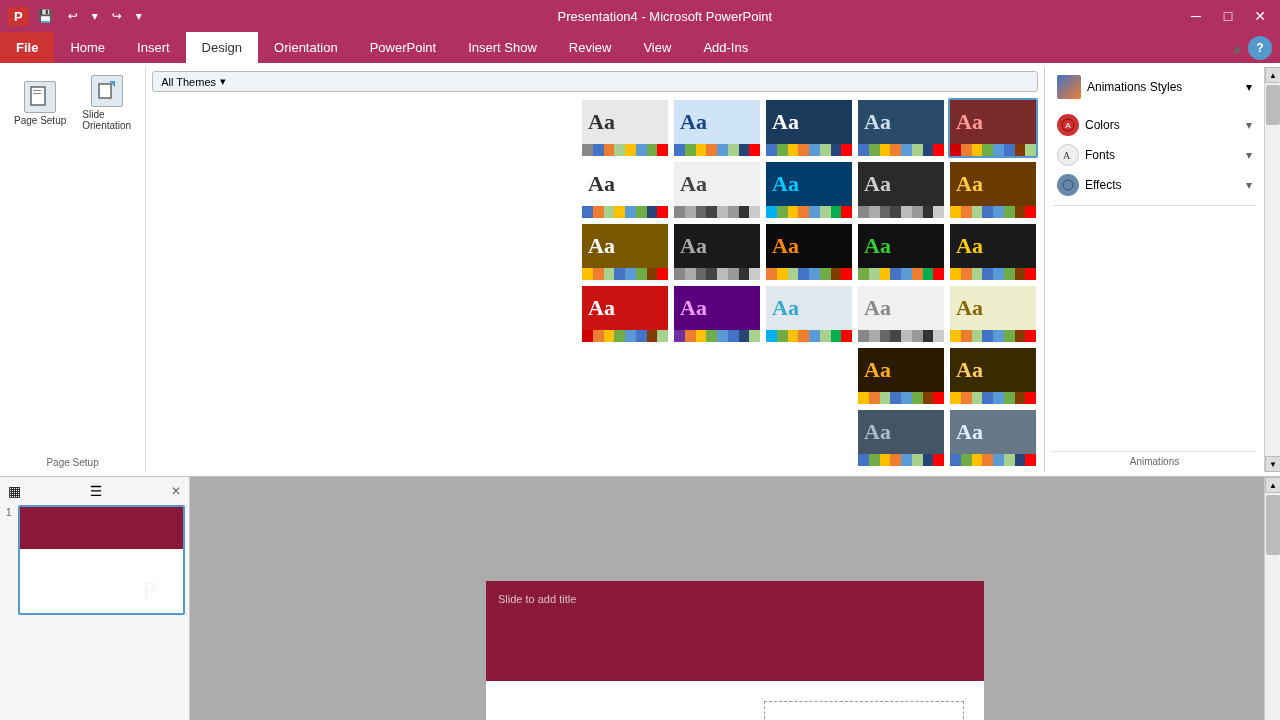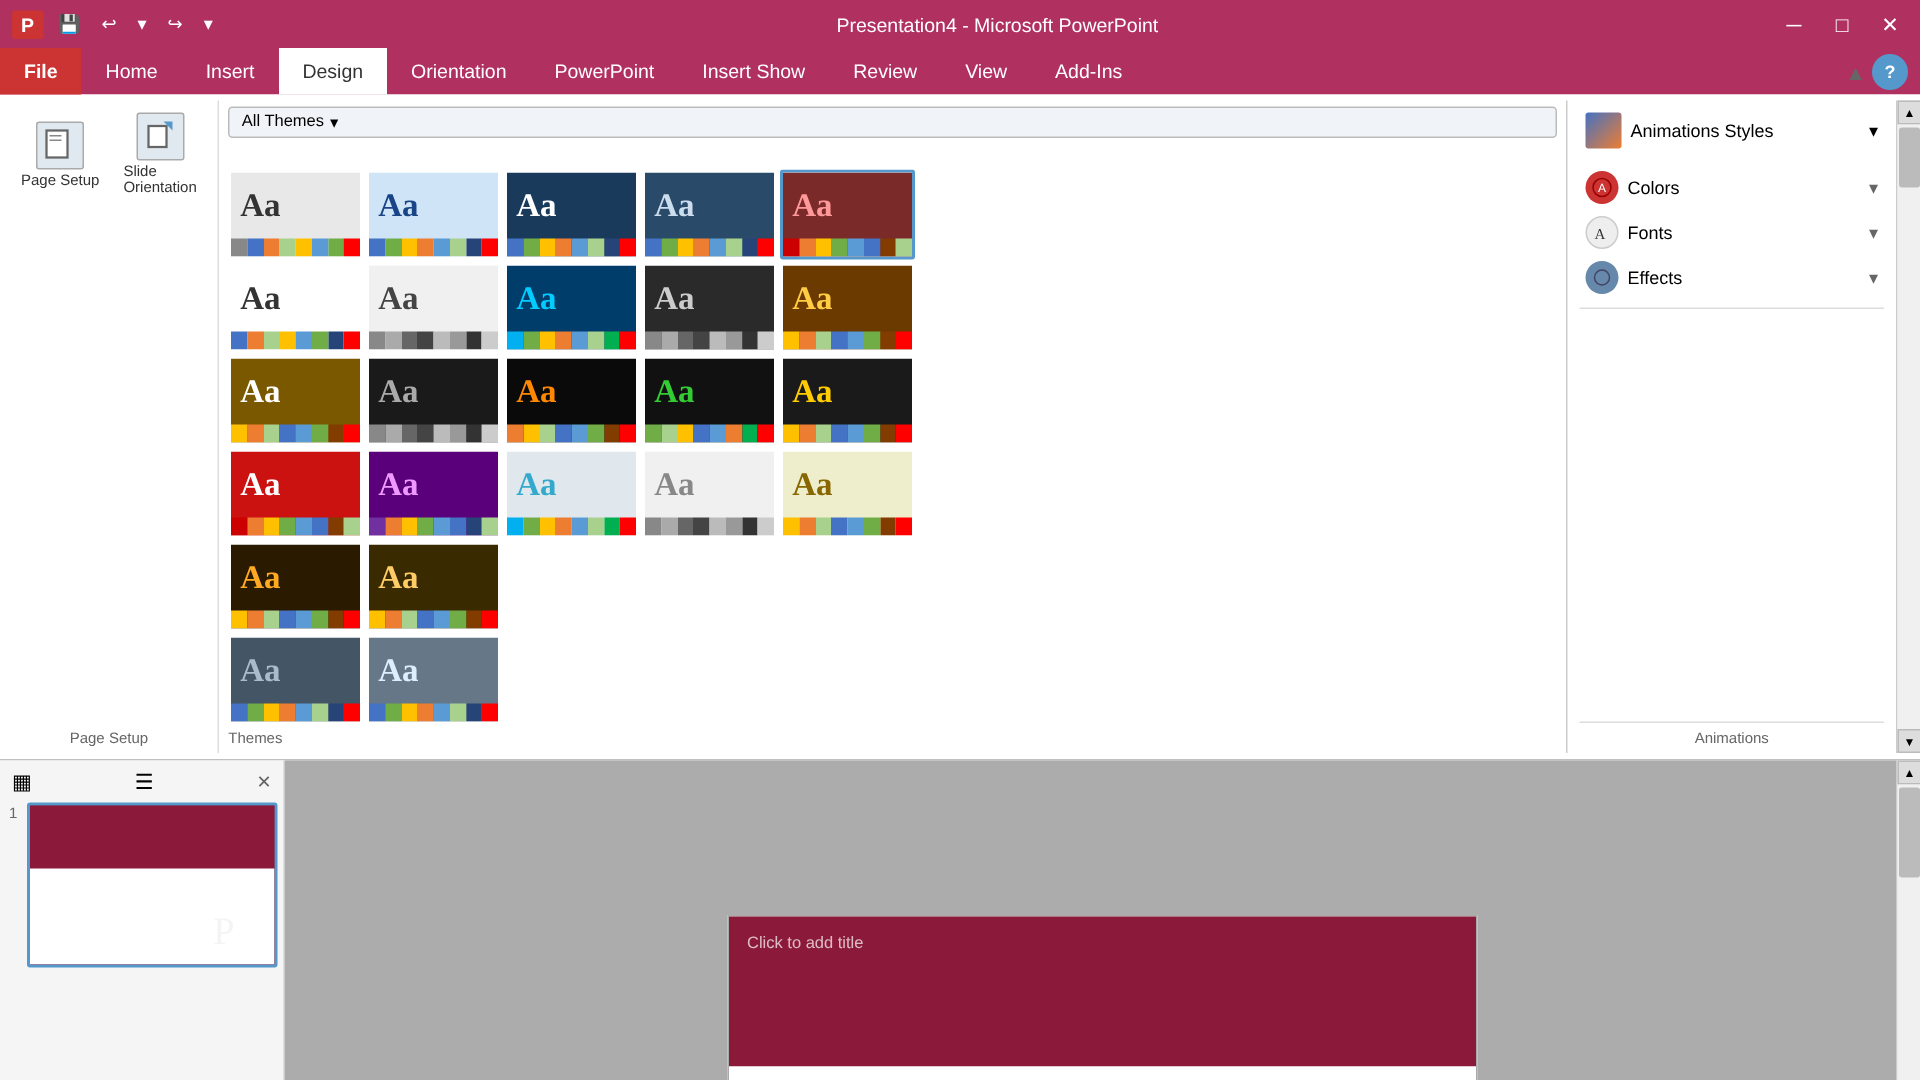--- a/index.html
+++ b/index.html
@@ -81,22 +81,23 @@
       justify-content: center;
     }
     .themes-label-btn {
       background: #f0f4f8;
       border: 1px solid #bbb;
       border-radius: 3px;
       padding: 3px 8px;
       cursor: pointer;
       font-size: 11px;
       display: flex;
+      align-items: center;
       gap: 4px;
-      margin-bottom: 17px;
+      margin-bottom: 2px;
     }
 
     .theme-item {
       width: 90px;
       height: 60px;
       border: 2px solid transparent;
       cursor: pointer;
       position: relative;
       overflow: hidden;
       border-radius: 2px;
@@ -261,20 +262,21 @@
 
     .themes-rows {
       display: flex;
       flex-direction: column;
       gap: 2px;
       overflow: hidden;
     }
     .themes-row {
       display: flex;
       gap: 2px;
+      justify-content: flex-end;
     }
 
     .help-btn {
       width: 24px;
       height: 24px;
       background: #5599cc;
       color: white;
       border-radius: 50%;
       display: flex;
       align-items: center;
@@ -737,21 +739,20 @@
                   <div class="color-swatch" style="background:#5b9bd5"></div>
                   <div class="color-swatch" style="background:#a9d18e"></div>
                   <div class="color-swatch" style="background:#264478"></div>
                   <div class="color-swatch" style="background:#ff0000"></div>
               </div>
             </div>
           </div>
         </div>
       </div>
 
-      <div class="ribbon-group-label">Themes</div>
     </div>
 
     <div class="right-panel">
 
       <div class="bg-styles-btn">
         <div style="width:24px;height:24px;background:linear-gradient(135deg,#4472c4,#ed7d31);border-radius:2px;"></div>
         <span>Animations Styles</span>
         <span style="margin-left:auto;">▾</span>
       </div>
 
@@ -825,21 +826,21 @@
               </svg>
           </div>
         </div>
       </div>
     </div>
   </div>
 
   <div class="canvas-area">
     <div class="slide-canvas">
       <div class="slide-canvas-top">
-        <div style="padding:12px;color:white;font-size:11px;opacity:0.7;">Click to add title</div>
+        <div style="padding:12px;color:white;font-size:11px;opacity:0.7;">Slide to add title</div>
       </div>
       <div class="slide-canvas-bottom">
         <div class="slide-text-box"></div>
 
       </div>
     </div>
 
     <div style="position:absolute;right:0;top:0;bottom:0;width:16px;background:#f5f5f5;border-left:1px solid #ccc;display:flex;flex-direction:column;">
       <div class="scroll-btn">▲</div>
       <div style="flex:1;background:#f0f0f0;">

